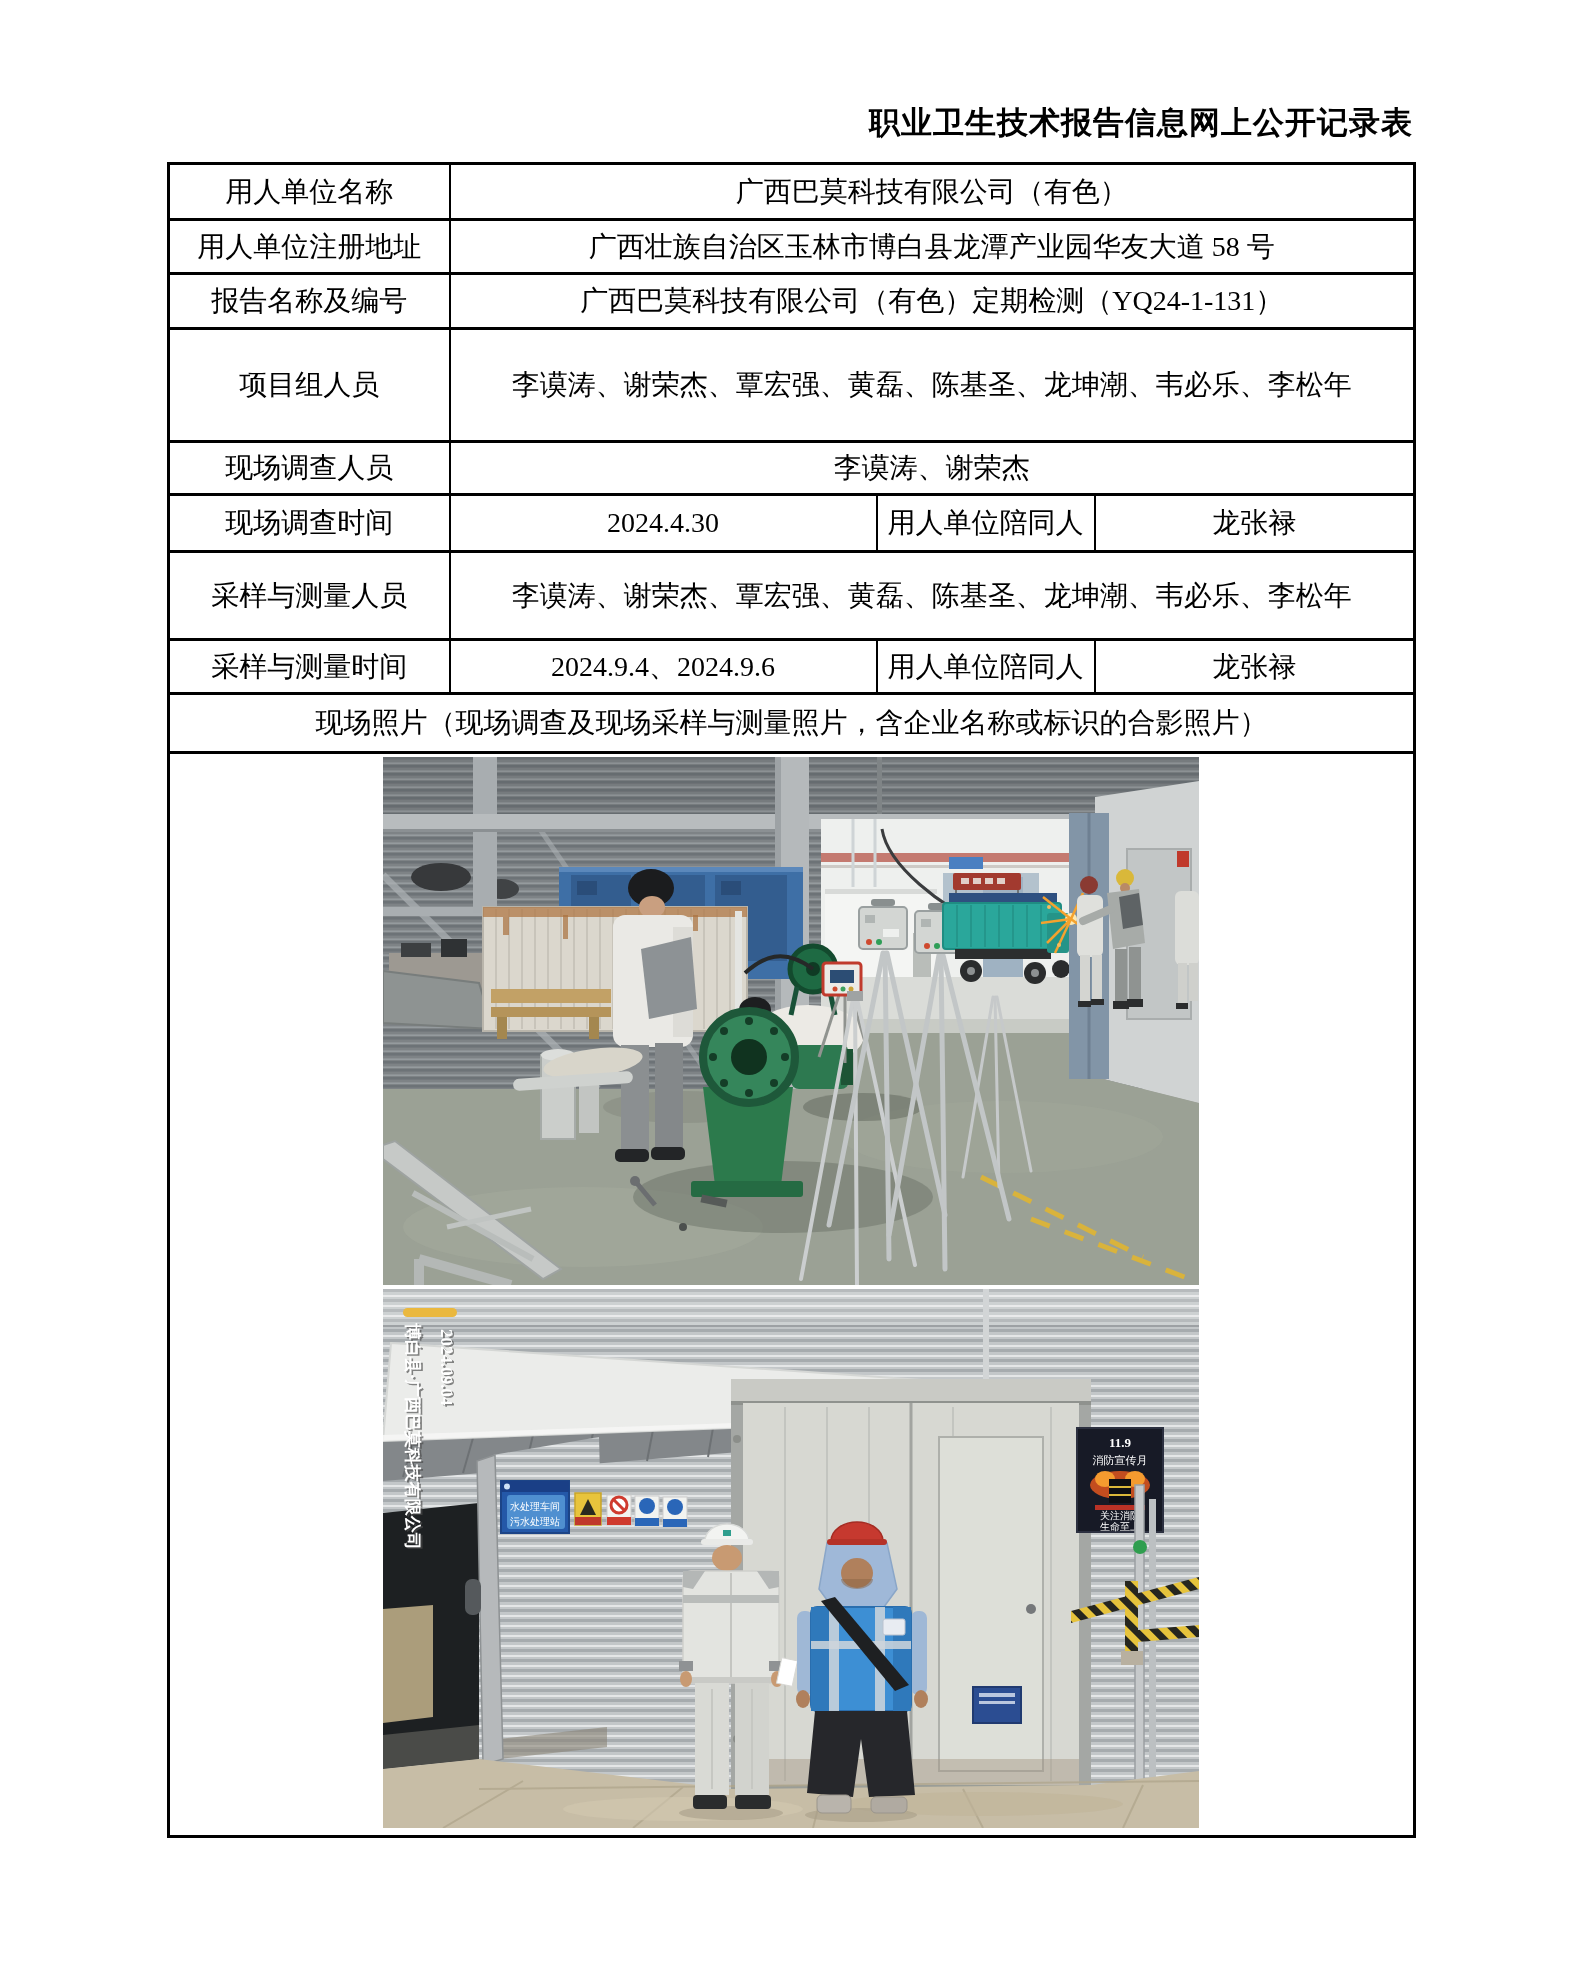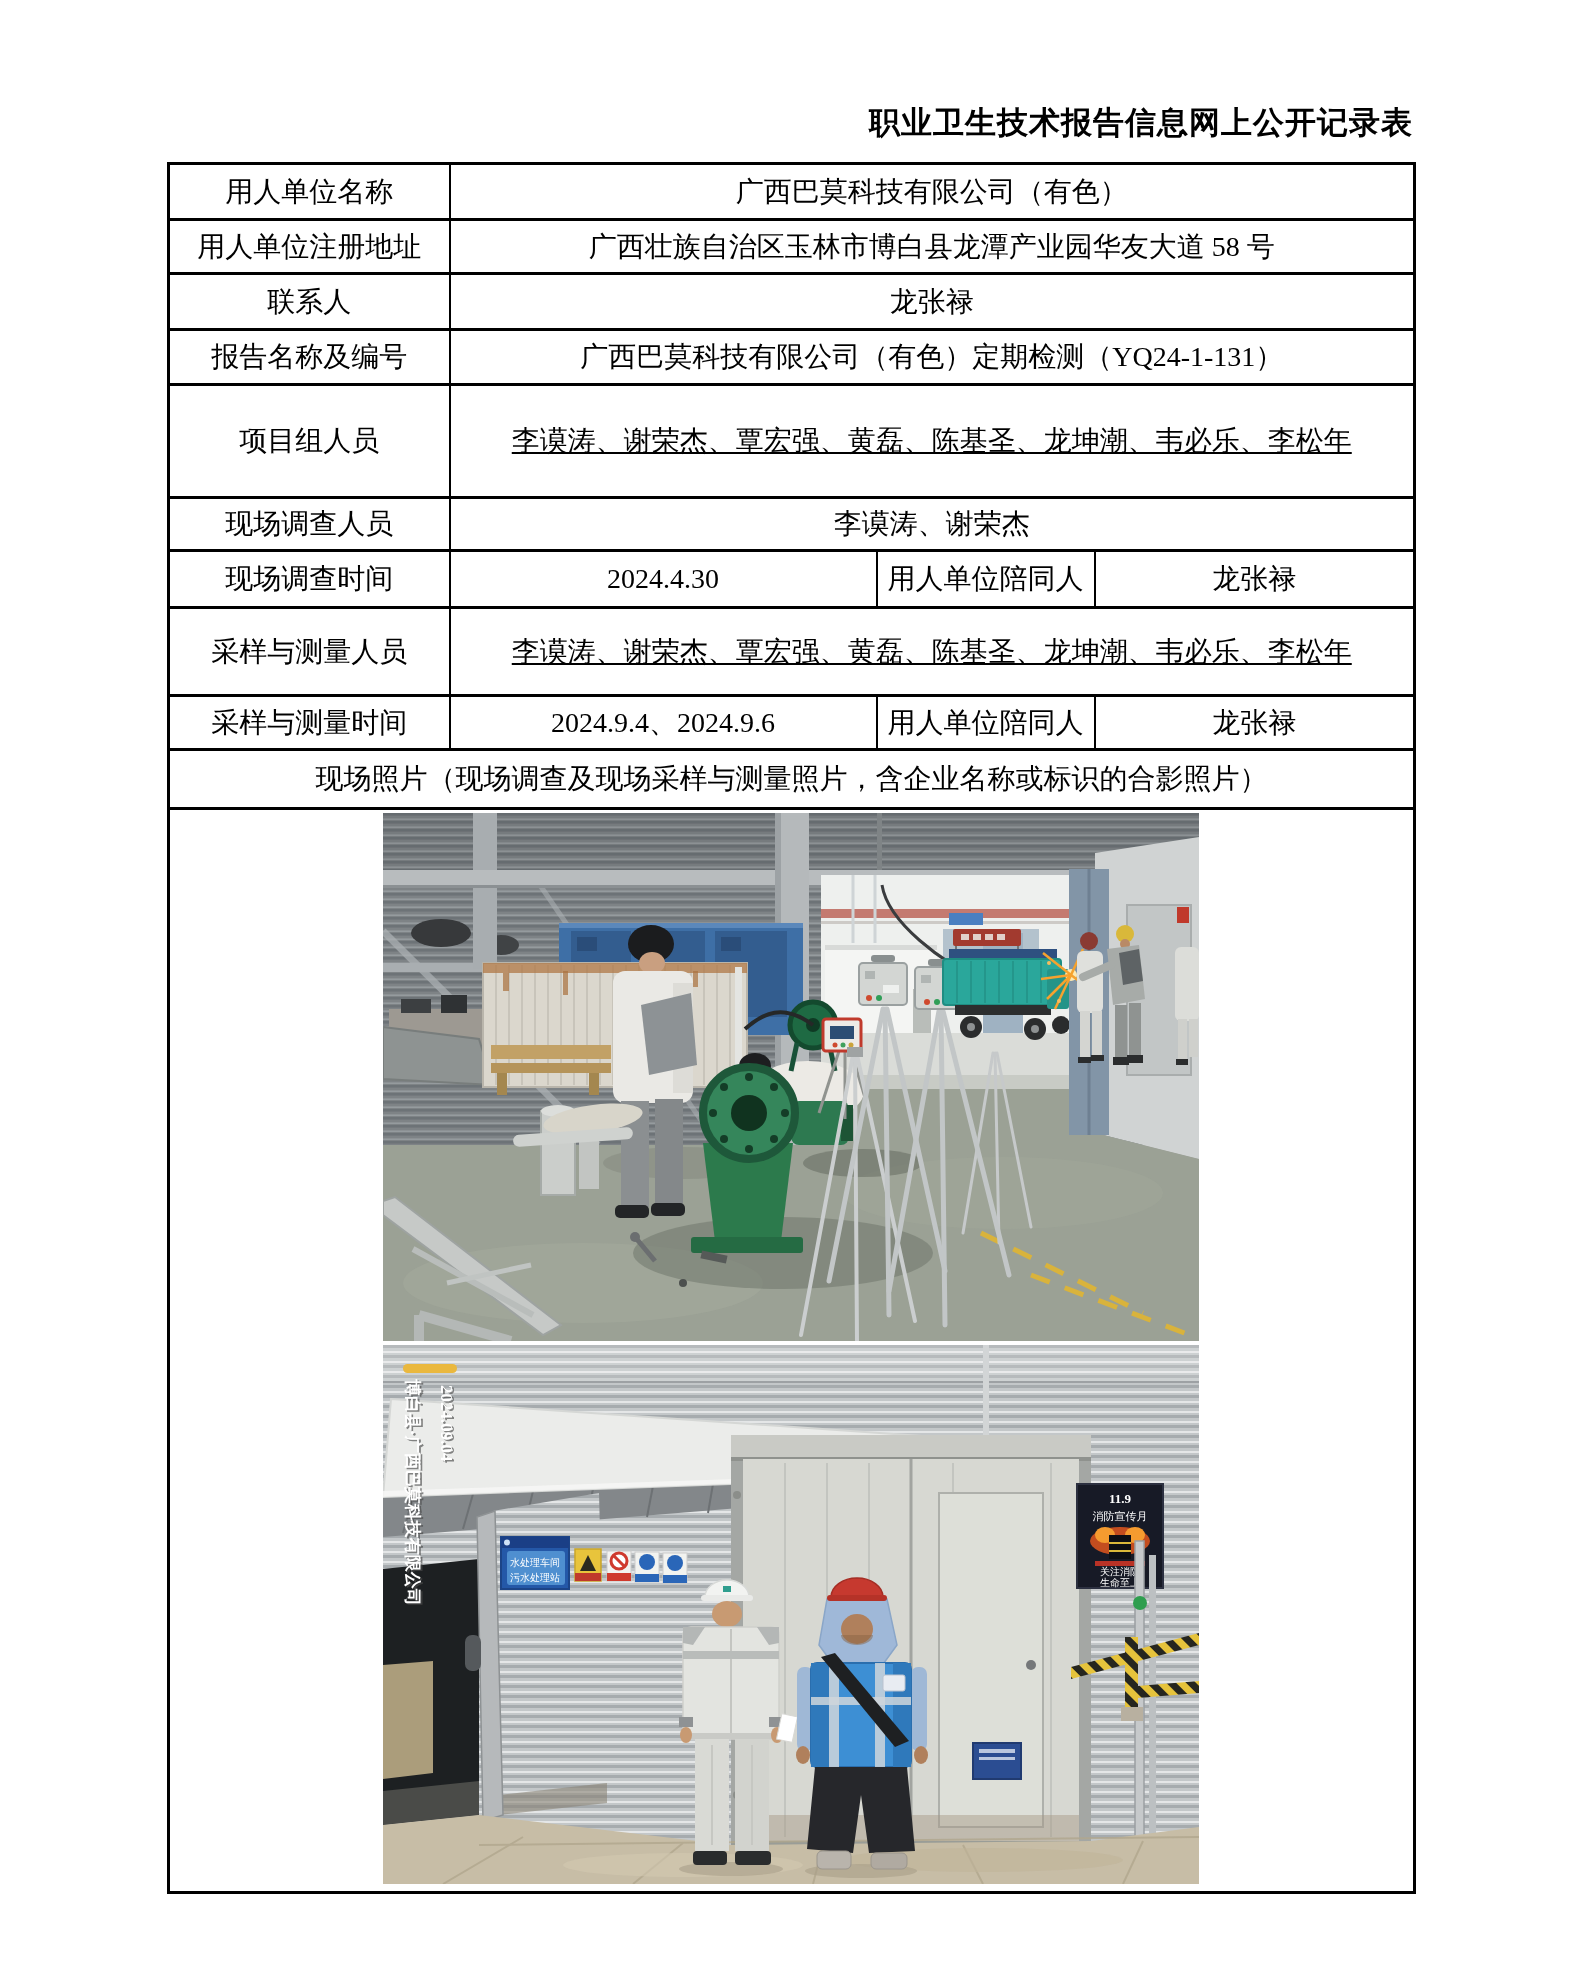--- a/index.html
+++ b/index.html
@@ -11,21 +11,21 @@
         border-collapse:collapse;table-layout:fixed;padding-left:32px;}
   table.record{border:3px solid #000;}
   table.record td{border:2px solid #000;border-top-width:3px;border-bottom-width:3px;
         font-size:28px;text-align:center;vertical-align:middle;padding:2px 6px;line-height:1.35;}
   td.note-cell{text-align:left;padding-left:14px;}
   td.photos-cell{padding:0;height:1077px;position:relative;vertical-align:top;}
   .photo{position:absolute;left:213px;width:816px;}
   .photo svg{display:block;}
   #photo1{top:3px;height:528px;}
   #photo2{top:535px;height:539px;}
-  .r2line{line-height:1.5;text-decoration:underline;}
+  .r2line{line-height:1.5;}
 </style>
 </head>
 <body>
 
 <div class="page">
 
   <div class="doc-title">职业卫生技术报告信息网上公开记录表</div>
 
   <table class="record">
     <colgroup>
@@ -35,24 +35,20 @@
         <col style="width:320px">
       </colgroup>
     <tbody>
         <tr style="height:56px">
       <td>用人单位名称</td>
       <td colspan="3">广西巴莫科技有限公司（有色）</td>
     </tr>
     <tr style="height:54px">
       <td>用人单位注册地址</td>
       <td colspan="3">广西壮族自治区玉林市博白县龙潭产业园华友大道 58 号</td>
-    </tr>
-    <tr style="height:56px">
-      <td>联系人</td>
-      <td colspan="3">龙张禄</td>
     </tr>
     <tr style="height:55px">
       <td>报告名称及编号</td>
       <td colspan="3">广西巴莫科技有限公司（有色）定期检测（YQ24-1-131）</td>
     </tr>
     <tr style="height:113px">
       <td>项目组人员</td>
       <td colspan="3" class="r2line">李谟涛、谢荣杰、覃宏强、黄磊、陈基圣、龙坤潮、韦必乐、李松年</td>
     </tr>
     <tr style="height:53px">

